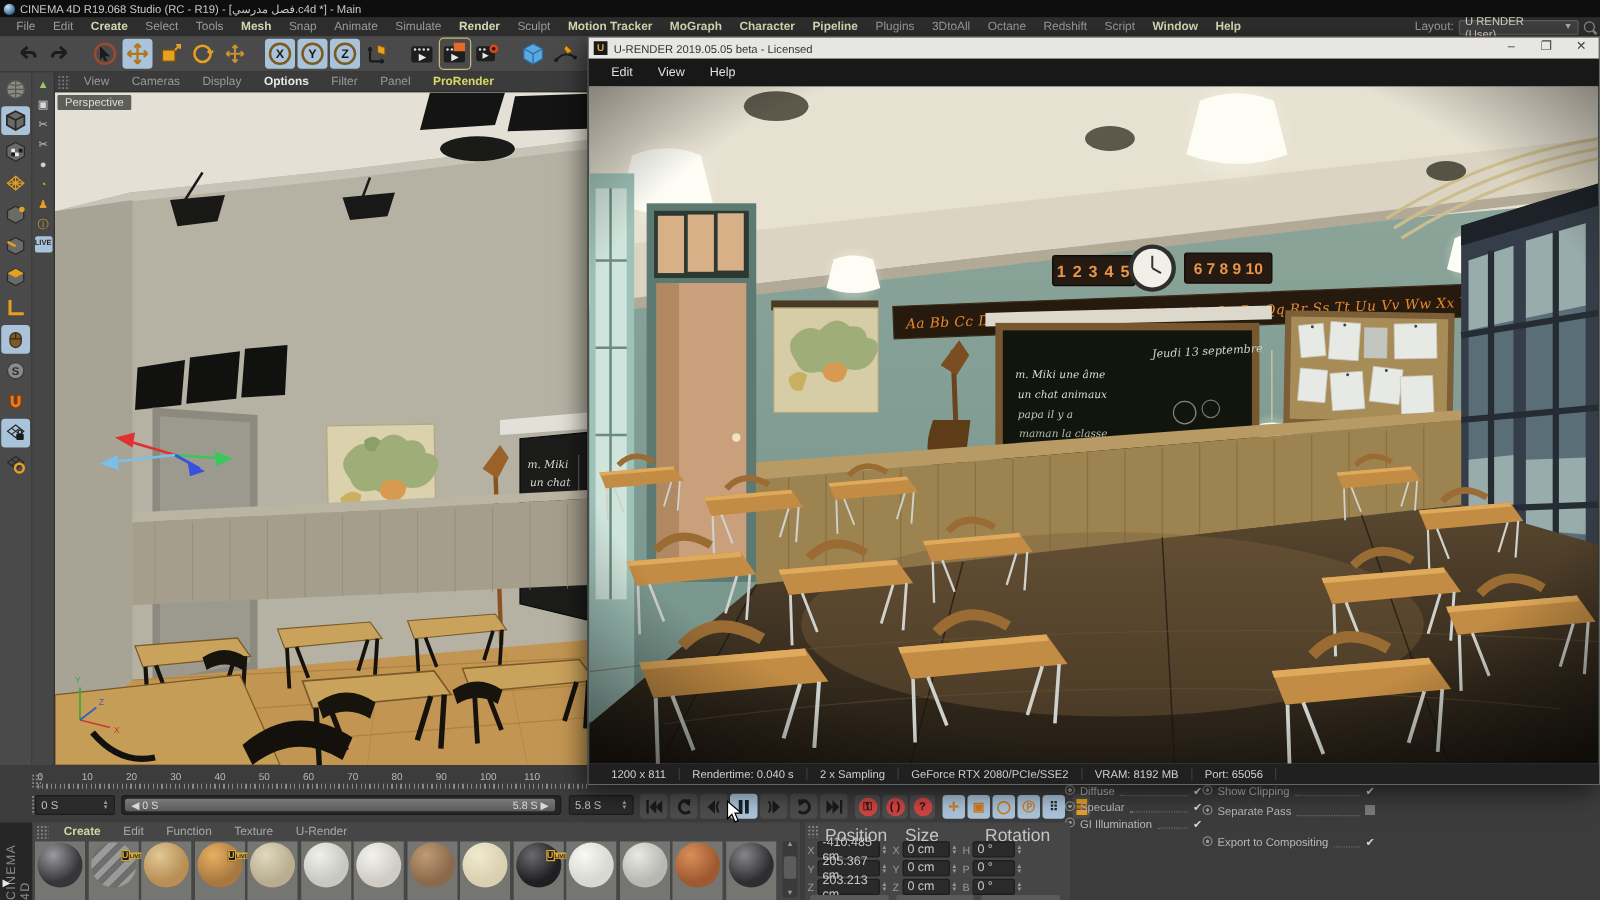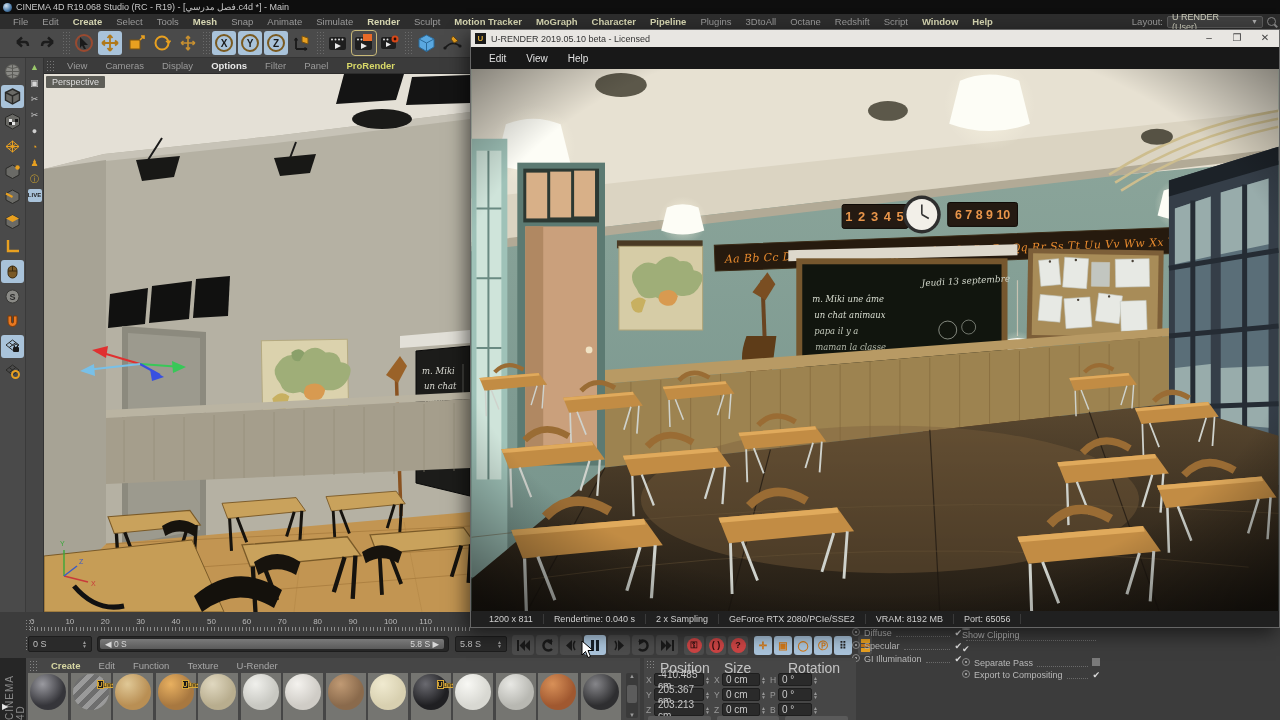--- a/index.html
+++ b/index.html
@@ -559,21 +559,21 @@
       <text x="47" y="512" fill="#c83a3a">X</text>
       <line x1="20" y1="502" x2="33" y2="492" stroke="#3a5ac8" stroke-width="1.4"></line>
       <text x="35" y="490" fill="#3a5ac8">Z</text>
     </g>
   </svg>
   <div id="persplabel" class="abs">Perspective</div>
 
   <div id="uwin" class="abs">
     <div id="utitle">
       <span class="uicon">U</span>
-      <span>U-RENDER 2019.05.10 beta - Licensed</span>
+      <span>U-RENDER 2019.05.05 beta - Licensed</span>
       <span class="wbtns">
         <span class="wb">–</span>
         <span class="wb">❐</span>
         <span class="wb">✕</span>
       </span>
     </div>
     <div id="umenu">
       <span class="mi">Edit</span>
       <span class="mi">View</span>
       <span class="mi">Help</span>
@@ -912,27 +912,27 @@
       </div>
       <div class="optrow" style="position:relative; width:110px; margin-bottom:1px;">
         <span class="radio"></span>
         <span>GI Illumination</span>
         <span class="lead"></span>
         <span class="chk ischk">✔</span>
       </div>
     </div>
   <div class="abs" style="left:962px; top:628px; width:138px;">
 
-  <div class="optrow" style="position:relative; width:138px; margin-bottom:18px;flex-direction:column;">
+  <div class="optrow" style="position:relative; width:138px; margin-bottom:4px;">
         <span class="radio"></span>
         <span>Show Clipping</span>
         <span class="lead"></span>
         <span class="chk ischk">✔</span>
       </div>
-      <div class="optrow" style="position:relative; width:138px; margin-bottom:0;">
+      <div class="optrow" style="position:relative; width:138px; margin-bottom:13px;">
         <span class="radio"></span>
         <span>Separate Pass</span>
         <span class="lead"></span>
         <span class="chk unchk"></span>
       </div>
       <div class="optrow" style="position:relative; width:138px; margin-bottom:1px;">
         <span class="radio"></span>
         <span>Export to Compositing</span>
         <span class="lead"></span>
         <span class="chk ischk">✔</span>

